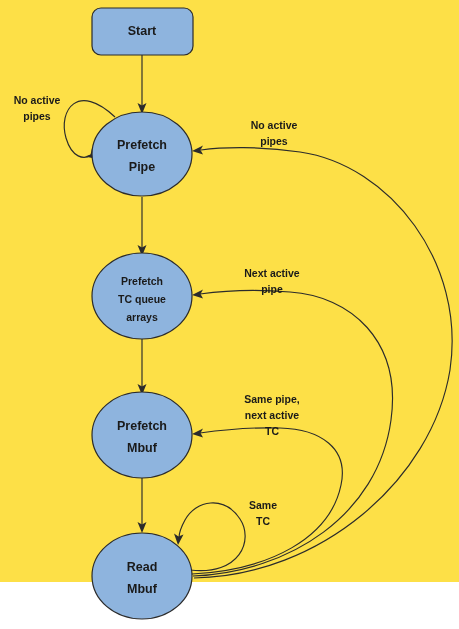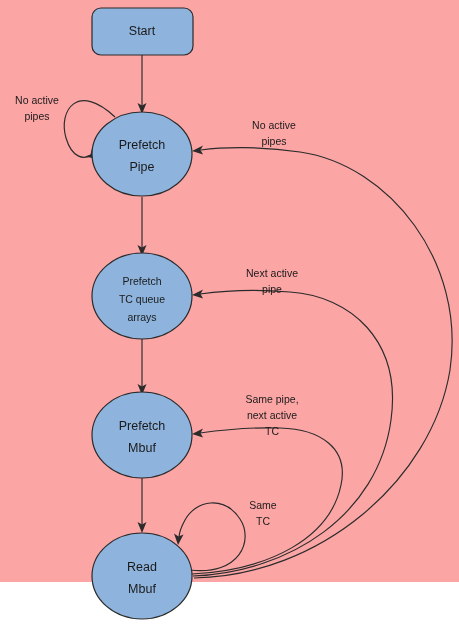--- a/index.html
+++ b/index.html
@@ -10,21 +10,22 @@
   body {
     width: 459px;
     height: 629px;
     overflow: hidden;
     font-family: "Liberation Sans", sans-serif;
   }
   #diagram-root {
     position: relative;
     width: 459px;
     height: 582px;
-    background: #fca5a5;
+    background: #fde047;
+    font-weight: bold;
   }
   svg#flow {
     display: block;
     width: 459px;
     height: 629px;
   }
   .node-shape {
     fill: #8EB4DE;
     stroke: #2B2B2B;
     stroke-width: 1.2;

